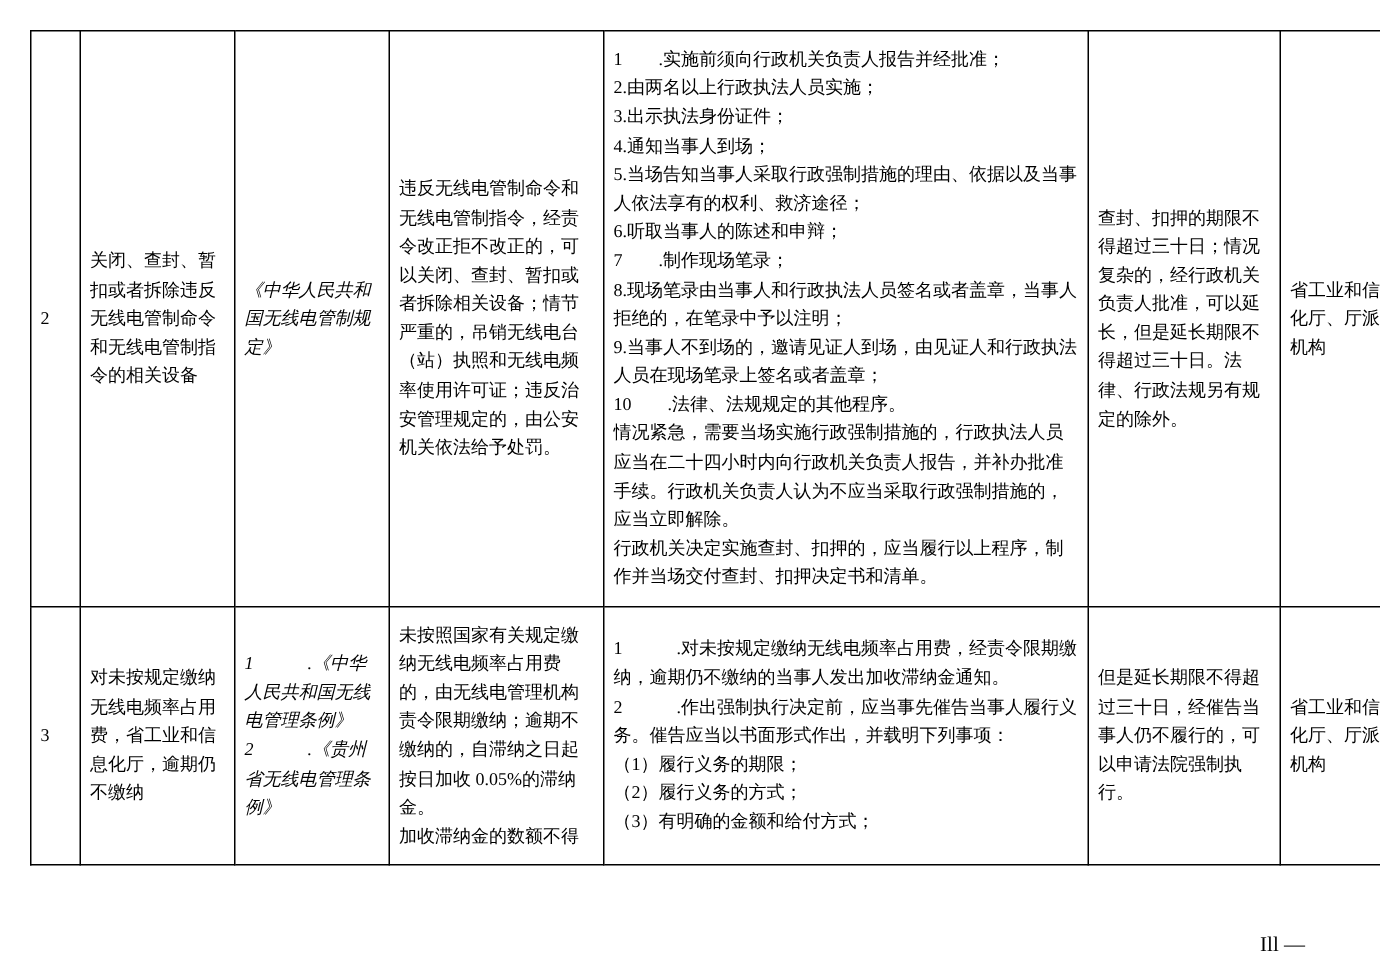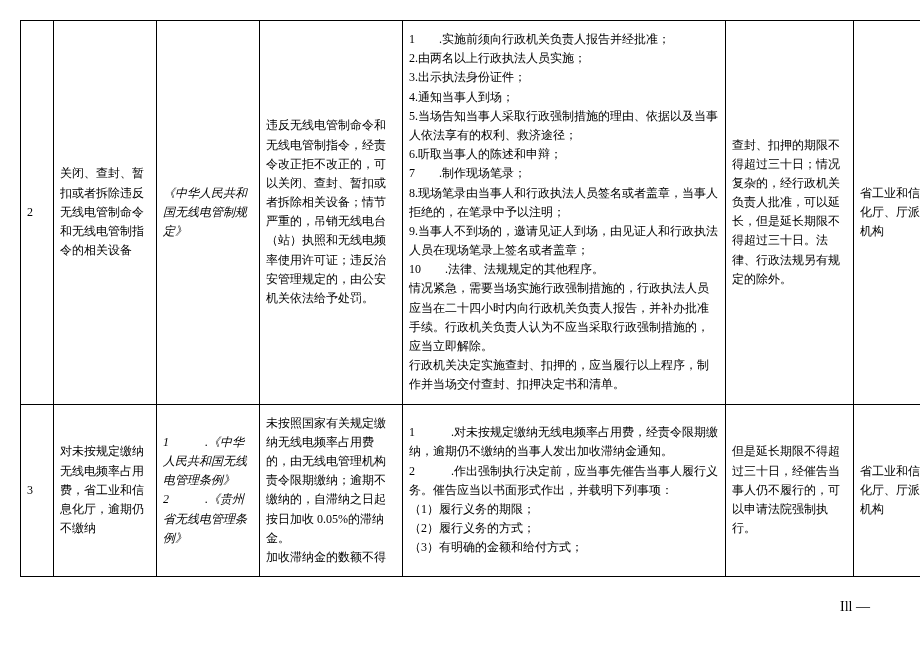--- a/index.html
+++ b/index.html
@@ -24,21 +24,21 @@
     }
     .col-num { width: 20px; text-align: left; }
     .col-item { width: 90px; }
     .col-basis { width: 90px; font-style: italic; }
     .col-condition { width: 130px; }
     .col-procedure { width: 310px; }
     .col-deadline { width: 115px; }
     .col-agency { width: 75px; }
     .page-num {
       text-align: right;
-      margin-top: 22px;
+      margin-top: 46px;
       font-family: serif;
       font-size: 14px;
       padding-right: 30px;
     }
   </style>
 </head>
 <body>
 
 <table>
   <tbody>

